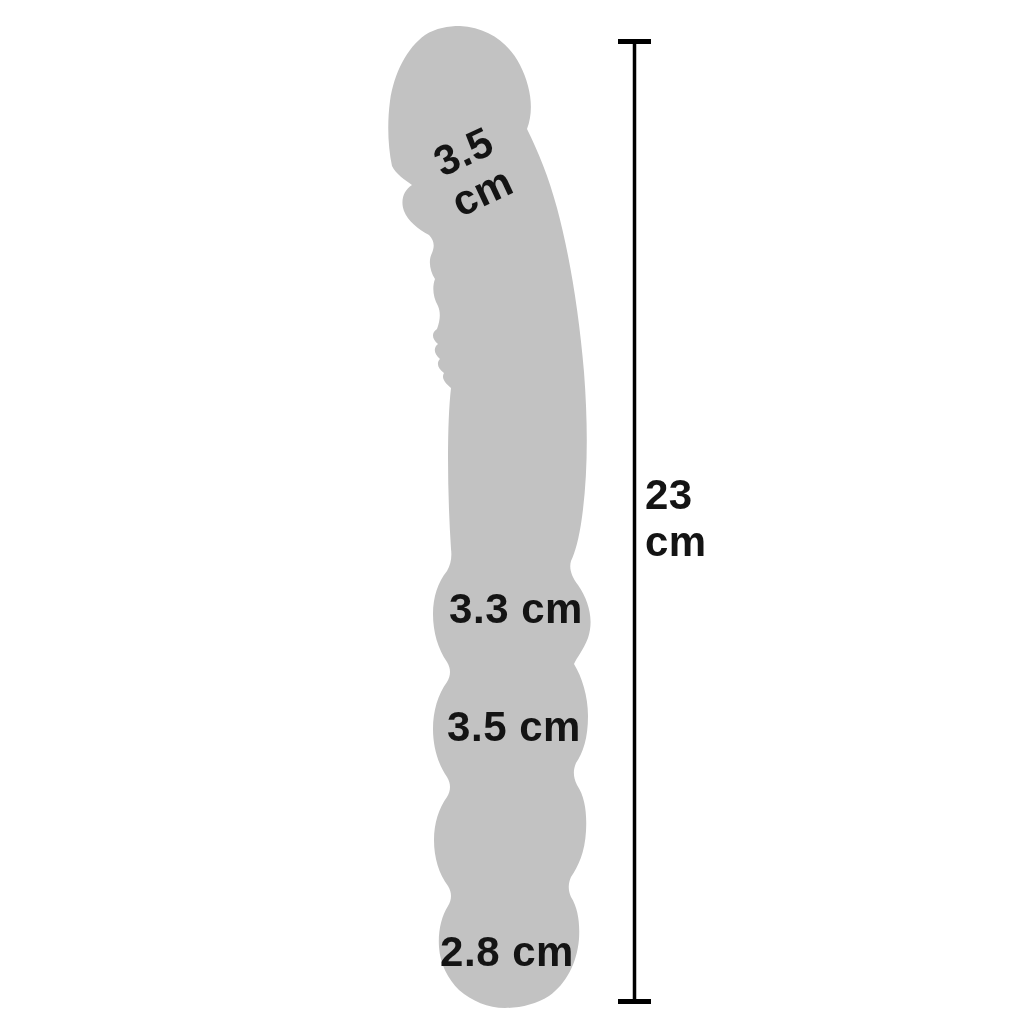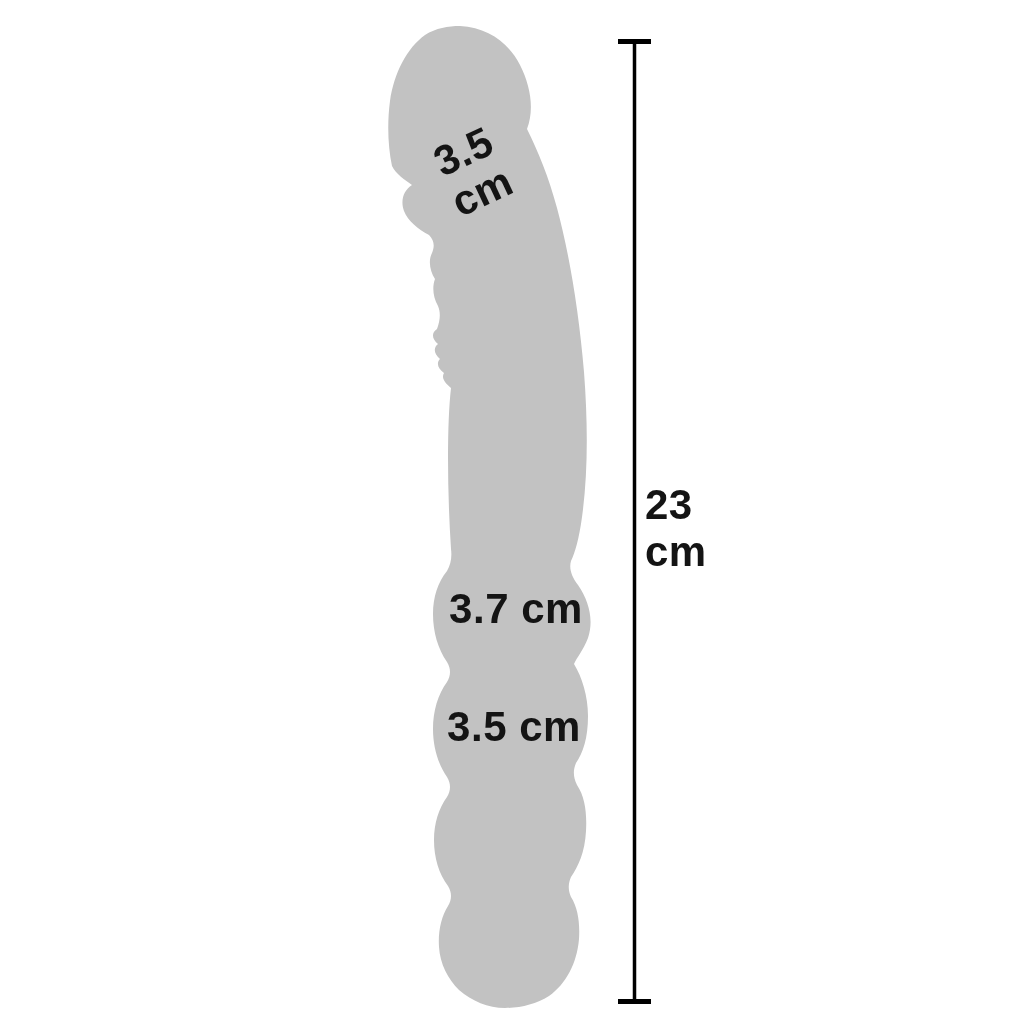--- a/index.html
+++ b/index.html
@@ -36,21 +36,20 @@
     transform:translate(-50%,-50%) rotate(-25deg);
   }
   .label-bead1{left:516px;top:609px;}
   .label-bead2{left:514px;top:727px;}
   .label-bead3{left:511px;top:841px;}
   .label-bead4{left:507px;top:952px;}
   .label-total{
     left:645px;top:518px;
     text-align:left;
     transform:translateY(-50%);
-    margin-top:10px;
   }
 </style>
 </head>
 <body>
 
 <div class="canvas">
 
   <svg class="art" viewBox="0 0 1024 1024" xmlns="http://www.w3.org/2000/svg">
 
     <path d="M 460 26
@@ -103,22 +102,23 @@
              C 436 28 448 26 460 26 Z" fill="#c2c2c2"></path>
 
     <line class="dim-line" x1="634.5" y1="41" x2="634.5" y2="1002" stroke="#000000"></line>
     <line class="dim-cap" x1="618" y1="41.5" x2="651" y2="41.5" stroke="#000000"></line>
     <line class="dim-cap" x1="618" y1="1001.5" x2="651" y2="1001.5" stroke="#000000"></line>
   </svg>
 
   <div class="label label-head">3.5
 cm</div>
 
-  <div class="label label-bead1">3.7 cm</div>
+  <div class="label label-bead1">3.3 cm</div>
 
   <div class="label label-bead2">3.5 cm</div>
 
 
+  <div class="label label-bead4">2.8 cm</div>
 
   <div class="label label-total">23
 cm</div>
 
 </div>
 
 </body></html>

